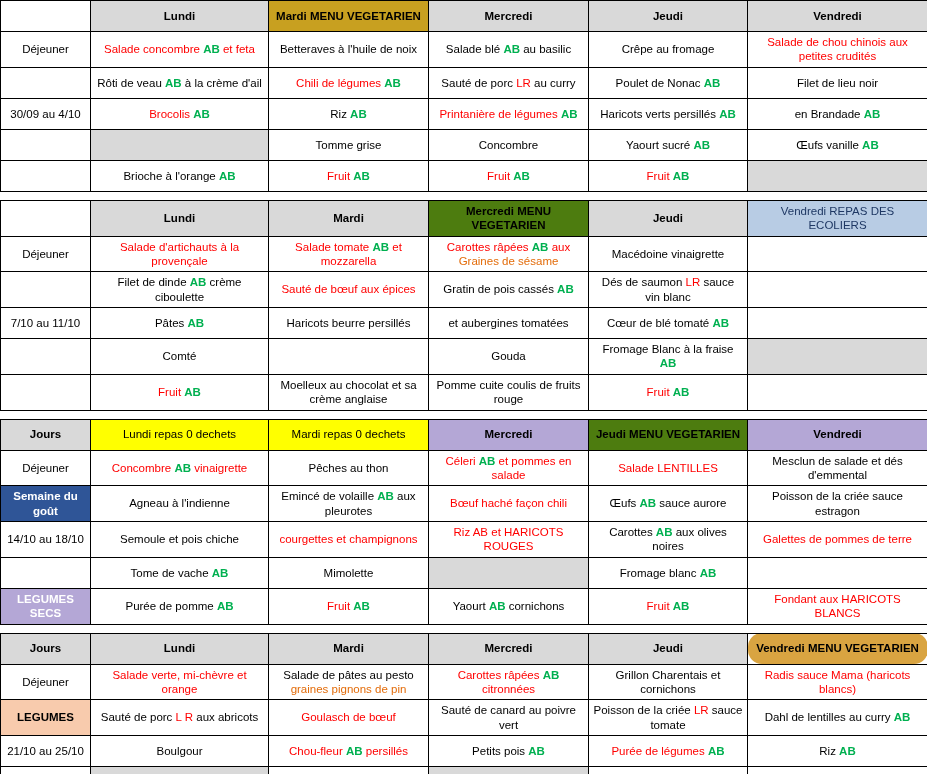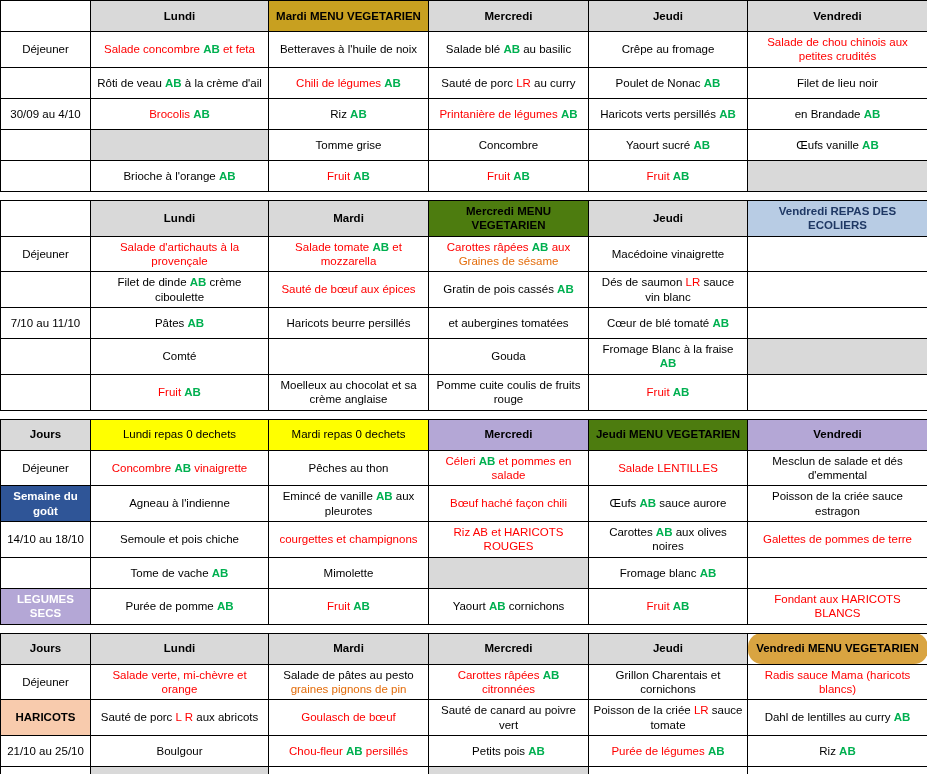--- a/index.html
+++ b/index.html
@@ -36,21 +36,21 @@
   
   col.c0 { width: 90px; }
   col.c1 { width: 178px; }
   col.c2 { width: 160px; }
   col.c3 { width: 160px; }
   col.c4 { width: 159px; }
   col.c5 { width: 180px; }
   .hdr-yellow { font-weight: normal; background: #ffff00; }
   .hdr-gold   { font-weight: bold; background: #c8a020; color: #000; margin-left: 24px; }
   .hdr-gold2  { font-weight: bold; background: #4d7c0f; color: #000; }
-  .hdr-blue   { font-weight: bold; background: #b8cce4; color: #1f3864; }
+  .hdr-blue   { font-weight: normal; background: #b8cce4; color: #1f3864; }
   .hdr-purple { font-weight: bold; background: #b4a7d6; }
   .hdr-grey   { font-weight: bold; background: #d9d9d9; }
   .hdr-orange { font-weight: bold; background: #d9a441; border-radius: 14px; }
 
   .cell-grey { background: #d9d9d9; }
   .cell-purple { background: #b4a7d6; color: #ffffff; font-weight: bold; font-size: 11px; }
   .cell-orange { background: #f8cbad; font-weight: bold; }
   .cell-blue-small { background: #2f5597; color: #ffffff; font-weight: bold; font-size: 9.5px; }
   .cell-white { background: #ffffff; }
 
@@ -210,21 +210,21 @@
           <td class="cell-white lbl">Déjeuner</td>
           <td class="cell-white"><span class="red">Concombre </span><span class="green">AB</span><span class="red"> vinaigrette</span></td>
           <td class="cell-white"><span class="black">Pêches au thon</span></td>
           <td class="cell-white"><span class="red">Céleri </span><span class="green">AB</span><span class="red"> et pommes en salade</span></td>
           <td class="cell-white"><span class="red">Salade LENTILLES</span></td>
           <td class="cell-white"><span class="black">Mesclun de salade et dés d'emmental</span></td>
         </tr>
         <tr>
           <td class="cell-blue-small lbl">Semaine du goût</td>
           <td class="cell-white"><span class="black">Agneau à l'indienne</span></td>
-          <td class="cell-white"><span class="black">Emincé de vanille </span><span class="green">AB</span><span class="black"> aux pleurotes</span></td>
+          <td class="cell-white"><span class="black">Emincé de volaille </span><span class="green">AB</span><span class="black"> aux pleurotes</span></td>
           <td class="cell-white"><span class="red">Bœuf haché façon chili</span></td>
           <td class="cell-white"><span class="black">Œufs </span><span class="green">AB</span><span class="black"> sauce aurore</span></td>
           <td class="cell-white"><span class="black">Poisson de la criée sauce estragon</span></td>
         </tr>
         <tr>
           <td class="cell-white date">14/10 au 18/10</td>
           <td class="cell-white"><span class="black">Semoule et pois chiche</span></td>
           <td class="cell-white"><span class="red">courgettes et champignons</span></td>
           <td class="cell-white"><span class="red">Riz AB et HARICOTS ROUGES</span></td>
           <td class="cell-white"><span class="black">Carottes </span><span class="green">AB</span><span class="black"> aux olives noires</span></td>
@@ -269,21 +269,21 @@
         </tr>
         <tr>
           <td class="cell-white lbl">Déjeuner</td>
           <td class="cell-white"><span class="red">Salade verte, mi-chèvre et orange</span></td>
           <td class="cell-white"><span class="black">Salade de pâtes au pesto </span><span class="orange-txt">graines pignons de pin</span></td>
           <td class="cell-white"><span class="red">Carottes râpées </span><span class="green">AB</span><span class="red"> citronnées</span></td>
           <td class="cell-white"><span class="black">Grillon Charentais et cornichons</span></td>
           <td class="cell-white"><span class="red">Radis sauce Mama (haricots blancs)</span></td>
         </tr>
         <tr>
-          <td class="cell-orange lbl">HARICOTS</td>
+          <td class="cell-orange lbl">LEGUMES</td>
           <td class="cell-white"><span class="black">Sauté de porc </span><span class="red">L R</span><span class="black"> aux abricots</span></td>
           <td class="cell-white"><span class="red">Goulasch de bœuf</span></td>
           <td class="cell-white"><span class="black">Sauté de canard au poivre vert</span></td>
           <td class="cell-white"><span class="black">Poisson de la criée </span><span class="red">LR</span><span class="black"> sauce tomate</span></td>
           <td class="cell-white"><span class="black">Dahl de lentilles au curry </span><span class="green">AB</span></td>
         </tr>
         <tr>
           <td class="cell-white date">21/10 au 25/10</td>
           <td class="cell-white"><span class="black">Boulgour</span></td>
           <td class="cell-white"><span class="red">Chou-fleur </span><span class="green">AB</span><span class="red"> persillés</span></td>

